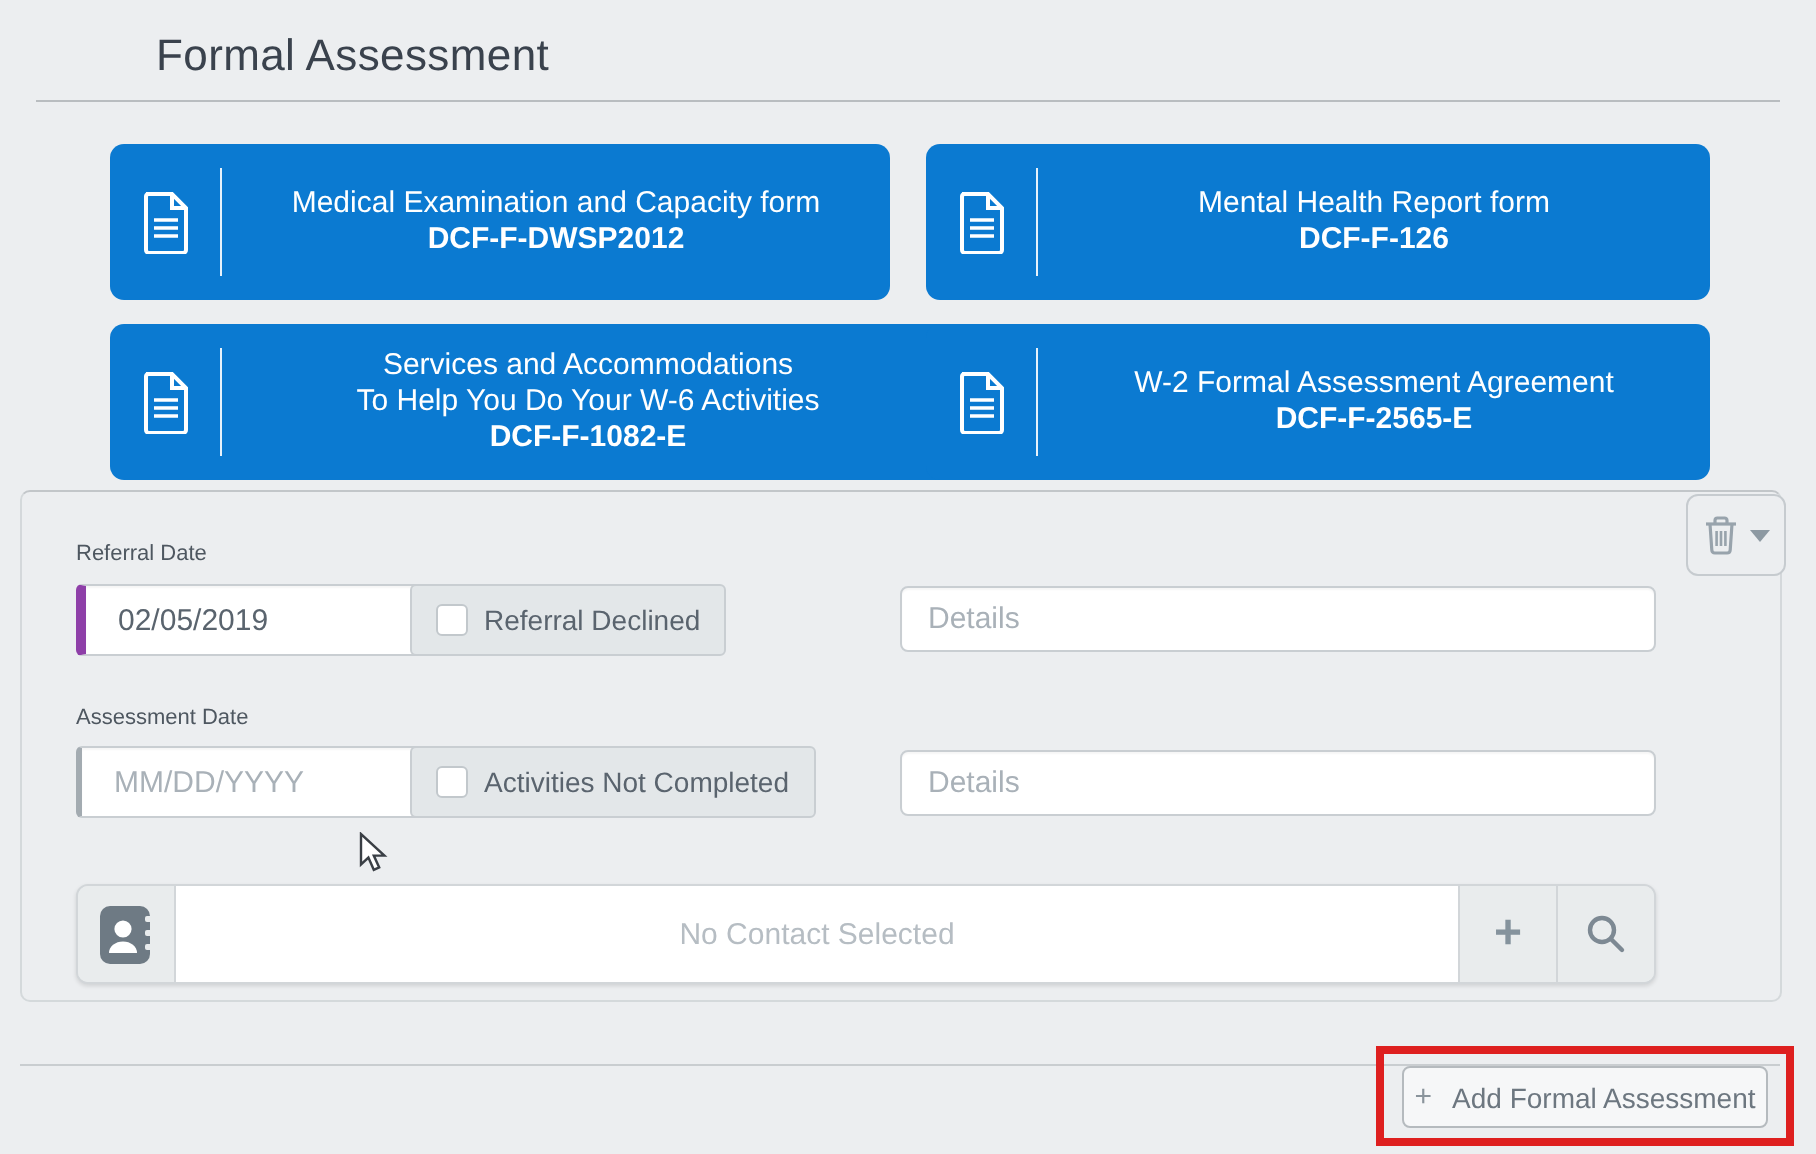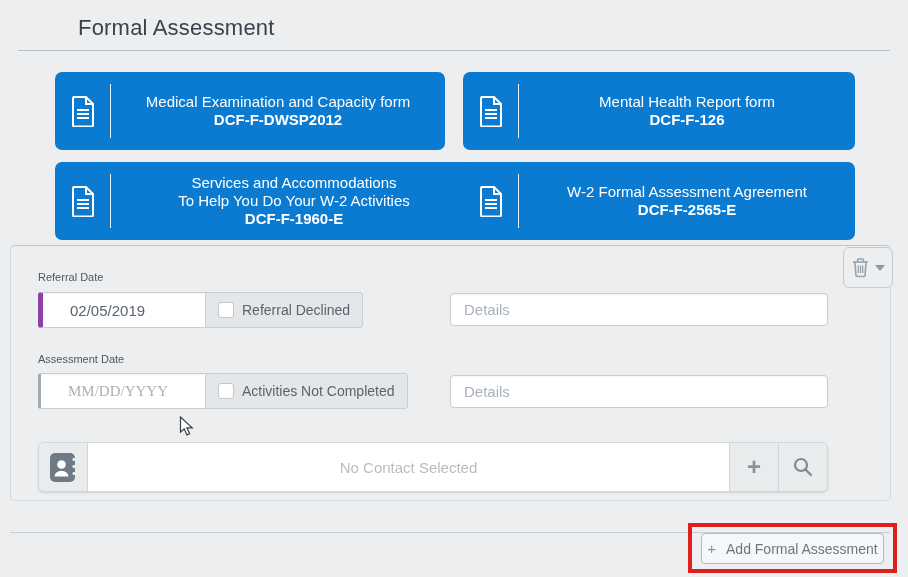--- a/index.html
+++ b/index.html
@@ -53,25 +53,25 @@
   .field-label {
     position: absolute; font-size: 11px; color: #4e5760;
   }
   .lbl-referral   { left: 38px; top: 271px; }
   .lbl-assessment { left: 38px; top: 353px; }
 
   .date-input {
     position: absolute; left: 38px; width: 191px; height: 36px;
     background: #ffffff; border: 1px solid #c9ced2; border-radius: 3px;
     font-family: "Liberation Sans", sans-serif;
-    font-size: 15px; color: #5a646e; padding: 0 10px 0 27px; outline: none;
+    font-size: 15px; color: #5a646e; padding: 0 10px 0 16px; outline: none;
     box-shadow: inset 0 1px 1px rgba(0,0,0,.04);
   }
   .date-referral   { top: 292px; border-left: 5px solid #8e3fa8; }
-  .date-assessment { top: 373px; border-left: 3px solid #a3abb1; font-family: Liberation Serif, serif; }
+  .date-assessment { top: 373px; border-left: 3px solid #a3abb1; }
   .date-input::placeholder { color: #a9b1b8; }
 
   .chk-group {
     position: absolute; height: 36px; display: inline-flex; align-items: center; gap: 8px;
     background: #e3e7e9; border: 1px solid #c9ced2; border-radius: 3px; padding: 0 12px;
     cursor: pointer;
   }
   .chk-referral   { left: 205px; top: 292px; }
   .chk-assessment { left: 205px; top: 373px; }
   .chk-box {
@@ -174,22 +174,22 @@
     <span class="icon-cell">
       <svg width="26" height="32" viewBox="0 0 26 32" fill="none" stroke="#ffffff" stroke-width="2">
         <path d="M3 2 h13 l7 7 v21 a1.5 1.5 0 0 1 -1.5 1.5 h-17 a1.5 1.5 0 0 1 -1.5 -1.5 v-26.5 a1.5 1.5 0 0 1 1 -1.5 z"></path>
         <path d="M16 2 v7 h7"></path>
         <path d="M7 15 h12 M7 19 h12 M7 23 h12" stroke-width="1.8"></path>
       </svg>
     </span>
     <span class="vline"></span>
     <span class="btn-text">
       <div>Services and Accommodations</div>
-      <div>To Help You Do Your W-2 Activities</div>
-      <div class="code">DCF-F-1960-E</div>
+      <div>To Help You Do Your W-6 Activities</div>
+      <div class="code">DCF-F-1082-E</div>
     </span>
   </button>
 
   <button class="doc-btn b4">
     <span class="icon-cell">
       <svg width="26" height="32" viewBox="0 0 26 32" fill="none" stroke="#ffffff" stroke-width="2">
         <path d="M3 2 h13 l7 7 v21 a1.5 1.5 0 0 1 -1.5 1.5 h-17 a1.5 1.5 0 0 1 -1.5 -1.5 v-26.5 a1.5 1.5 0 0 1 1 -1.5 z"></path>
         <path d="M16 2 v7 h7"></path>
         <path d="M7 15 h12 M7 19 h12 M7 23 h12" stroke-width="1.8"></path>
       </svg>

